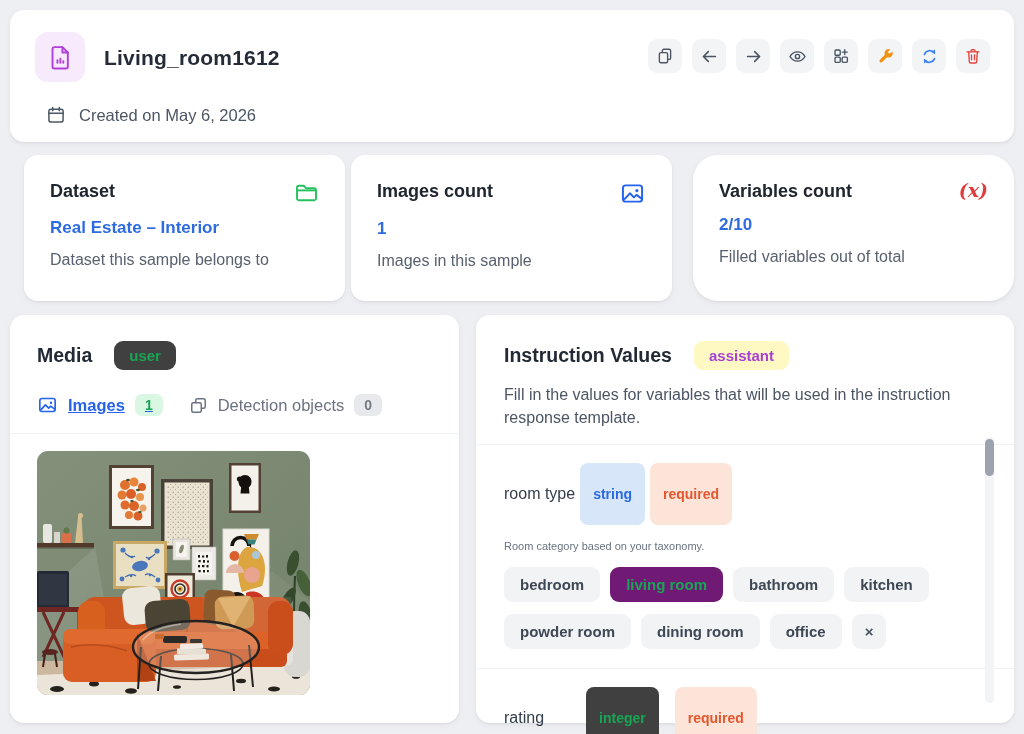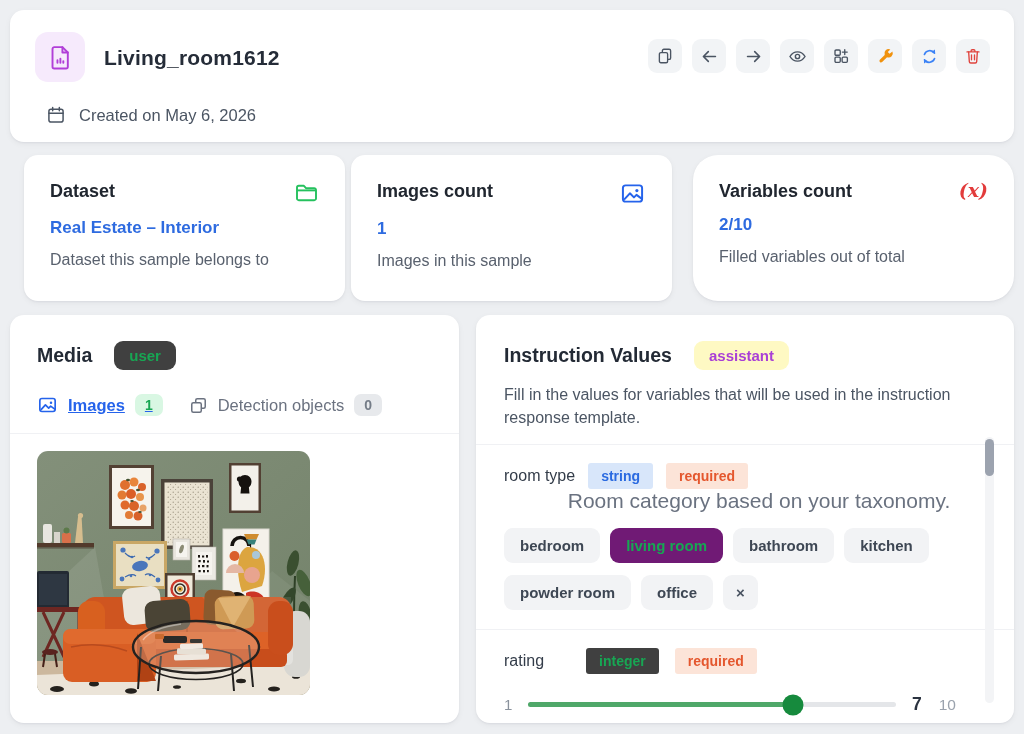--- a/index.html
+++ b/index.html
@@ -28,21 +28,21 @@
   .stat-3 { left:693px; width:321px;border-radius:25px; }
   .stat-head { display:flex; justify-content:space-between; align-items:flex-start; }
   .stat-title { font-size:18px; font-weight:bold; color:#20262f; }
   .stat-value { margin-top:13px; color:#2e6be0; font-size:17px; font-weight:600; }
   .stat-desc  { margin-top:13px; color:#59616e; font-size:16px; }
   .var-icon { font-family:"DejaVu Serif",serif; font-style:italic; font-weight:bold; color:#e23b3b; font-size:19px; line-height:1; }
 
   
   .pill { display:inline-block; border-radius:9px; font-weight:bold; }
   .pill-role { font-size:15px; padding:6px 15px; }
-  .pill-sm { font-size:14px; padding:5px 13px; border-radius:3px; }
+  .pill-sm { font-size:14px; padding:23px 13px; border-radius:8px; }
   .pill-green  { background:#404040; color:#17a653; }
   .pill-purple { background:#fef9c3; color:#a93fd6; }
   .pill-blue   { background:#d8e6fa; color:#2a6ae0; }
   .pill-orange { background:#fce4d8; color:#e4572e; }
 
   
   .media-card { left:10px; top:315px; width:449px; height:408px; padding:26px 0 0 0; }
   .media-head { display:flex; align-items:center; gap:22px; padding:0 27px; }
   .media-title { font-size:19.5px; font-weight:bold; color:#232a35; }
   .media-tabs { display:flex; align-items:center; gap:26px; padding:0 27px; margin-top:24px; }
@@ -56,23 +56,23 @@
   .media-divider { margin-top:17px; height:1px; background:#f0f1f4; }
   .photo { margin:17px 0 0 27px; width:273px; height:244px; border-radius:11px; overflow:hidden; cursor:pointer; }
   .photo svg { display:block; }
 
   
   .instr-card { left:476px; top:315px; width:538px; height:408px; padding:26px 0 0 28px; }
   .instr-head { display:flex; align-items:center; gap:22px; }
   .instr-title { font-size:19.5px; font-weight:bold; color:#232a35; }
   .instr-desc { margin-top:13px; width:452px; font-size:16px; line-height:1.45; color:#4b5563; }
   .hr { height:1px; background:#f0f1f4; margin-left:-28px; }
-  .field-row { display:flex; align-items:center; gap:13px; }
+  .field-row { display:flex; align-items:center; gap:5px; }
   .field-label { font-size:16px; color:#333c49; }
-  .field-help { font-size:21px; color:#6a7280;text-align:center; }
+  .field-help { margin-top:15px; font-size:11px; color:#6a7280; }
   .chips { margin-top:15px; display:flex; flex-wrap:wrap; gap:12px 10px; width:455px; }
   .chip { background:#f2f3f5; color:#3e4754; border:none; font-family:inherit; font-size:15px; font-weight:600;
           padding:9px 16px; border-radius:9px; cursor:pointer; }
   .chip-selected { background:#701a75; color:#17a653; }
   .chip-x { padding:9px 13px; color:#4a5462; font-size:15px; }
   .slider-row { display:flex; align-items:center; margin-top:20px; width:452px; }
   .slider-min { color:#8a929c; font-size:15px; }
   .slider-track { position:relative; flex:1; height:5px; background:#e4e6e9; border-radius:3px; margin:0 16px; cursor:pointer; }
   .slider-fill { position:absolute; left:0; top:0; height:5px; background:#4fa869; border-radius:3px; }
   .slider-handle { position:absolute; top:50%; width:21px; height:21px; border-radius:50%;
@@ -412,20 +412,21 @@
         <span class="pill pill-sm pill-blue">string</span>
         <span class="pill pill-sm pill-orange">required</span>
       </div>
       <div class="field-help">Room category based on your taxonomy.</div>
       <div class="chips">
         <button class="chip">bedroom</button>
         <button class="chip chip-selected">living room</button>
         <button class="chip">bathroom</button>
         <button class="chip">kitchen</button>
         <button class="chip">powder room</button>
+        <button class="chip">dining room</button>
         <button class="chip">office</button>
         <button class="chip chip-x"><span>×</span></button>
       </div>
     </div>
 
     <div class="hr" style="margin-top:19px;"></div>
 
     <div style="margin-top:18px;">
       <div class="field-row" style="gap:16px;">
         <span class="field-label">rating</span>

